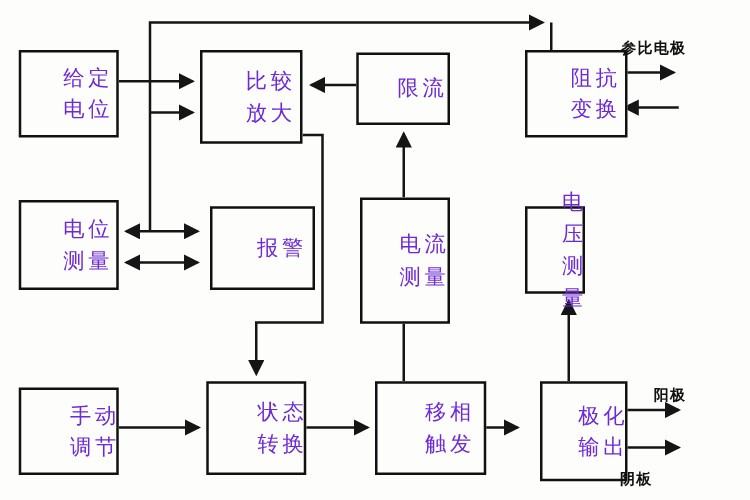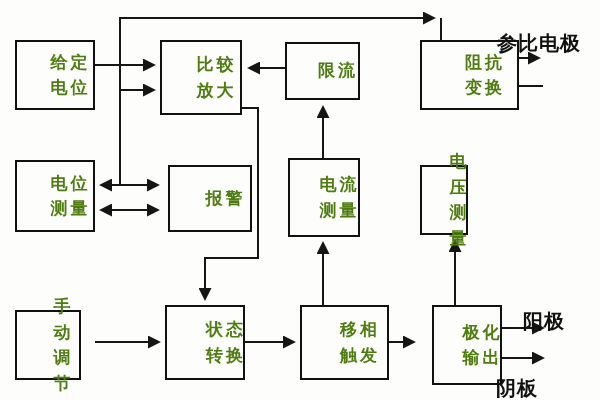--- a/index.html
+++ b/index.html
@@ -5,26 +5,26 @@
   html,body{margin:0;padding:0;background:#ffffff;}
   .canvas{
     position:relative;width:600px;height:400px;background:#fdfdfc;
     font-family:"Liberation Sans","DejaVu Sans",sans-serif;overflow:hidden;
   }
   #wires{position:absolute;left:0;top:0;width:600px;height:400px;}
   .wire{fill:none;stroke:#151515;stroke-width:2;}
   .block{
     position:absolute;border:2.5px solid #111;background:#fdfdfc;
     display:flex;align-items:center;justify-content:center;
-    font-weight:bold;font-size:17px;letter-spacing:3px;line-height:1.5;
-    text-align:center;color:#4d7c0f;box-sizing:border-box;padding-left:28px;
+    font-weight:normal;font-size:17px;letter-spacing:3px;line-height:1.5;
+    text-align:center;color:#6d28d9;box-sizing:border-box;padding-left:28px;
   }
   .block span{white-space:pre-line;display:block;margin-right:-3px;}
   .float-label{
-    position:absolute;font-weight:bold;font-size:20px;color:#111;
+    position:absolute;font-weight:bold;font-size:12px;color:#111;
     letter-spacing:1px;white-space:nowrap;
   }
 </style>
 </head>
 <body>
 
 <div class="canvas">
   <svg id="wires" viewBox="0 0 600 400" xmlns="http://www.w3.org/2000/svg">
     <defs>
       <marker id="arrow" viewBox="0 0 10 10" refX="8.5" refY="5" markerWidth="6.5" markerHeight="6.5" orient="auto-start-reverse">
@@ -55,40 +55,40 @@
         <span>给定
 电位</span>
       </div>
       <div class="block" style="left: 160px; top: 40px; width: 82px; height: 75px; align-items: center;">
         <span>比较
 放大</span>
       </div>
       <div class="block" style="left: 285px; top: 42px; width: 75px; height: 58px;">
         <span>限流</span>
       </div>
-      <div class="block" style="left: 420px; top: 40px; width: 99px; height: 70px;">
+      <div class="block" style="left: 420px; top: 40px; width: 82px; height: 70px;">
         <span>阻抗
 变换</span>
       </div>
       <div class="block" style="left: 15px; top: 160px; width: 80px; height: 72px;">
         <span>电位
 测量</span>
       </div>
       <div class="block" style="left: 168px; top: 165px; width: 84px; height: 67px;">
         <span>报警</span>
       </div>
-      <div class="block" style="left: 288px; top: 158px; width: 72px; height: 79px; text-align: right;">
+      <div class="block" style="left: 288px; top: 158px; width: 72px; height: 101px; text-align: right;">
         <span>电流
 测量</span>
       </div>
       <div class="block" style="left: 420px; top: 165px; width: 48px; height: 70px;">
         <span>电压
 测量</span>
       </div>
-      <div class="block" style="left: 15px; top: 310px; width: 66px; height: 70px;">
+      <div class="block" style="left: 15px; top: 310px; width: 80px; height: 70px; justify-content: flex-end;">
         <span>手动
 调节</span>
       </div>
       <div class="block" style="left: 165px; top: 305px; width: 80px; height: 75px; justify-content: flex-end;">
         <span>状态
 转换</span>
       </div>
       <div class="block" style="left: 300px; top: 305px; width: 89px; height: 75px;">
         <span>移相
 触发</span>

